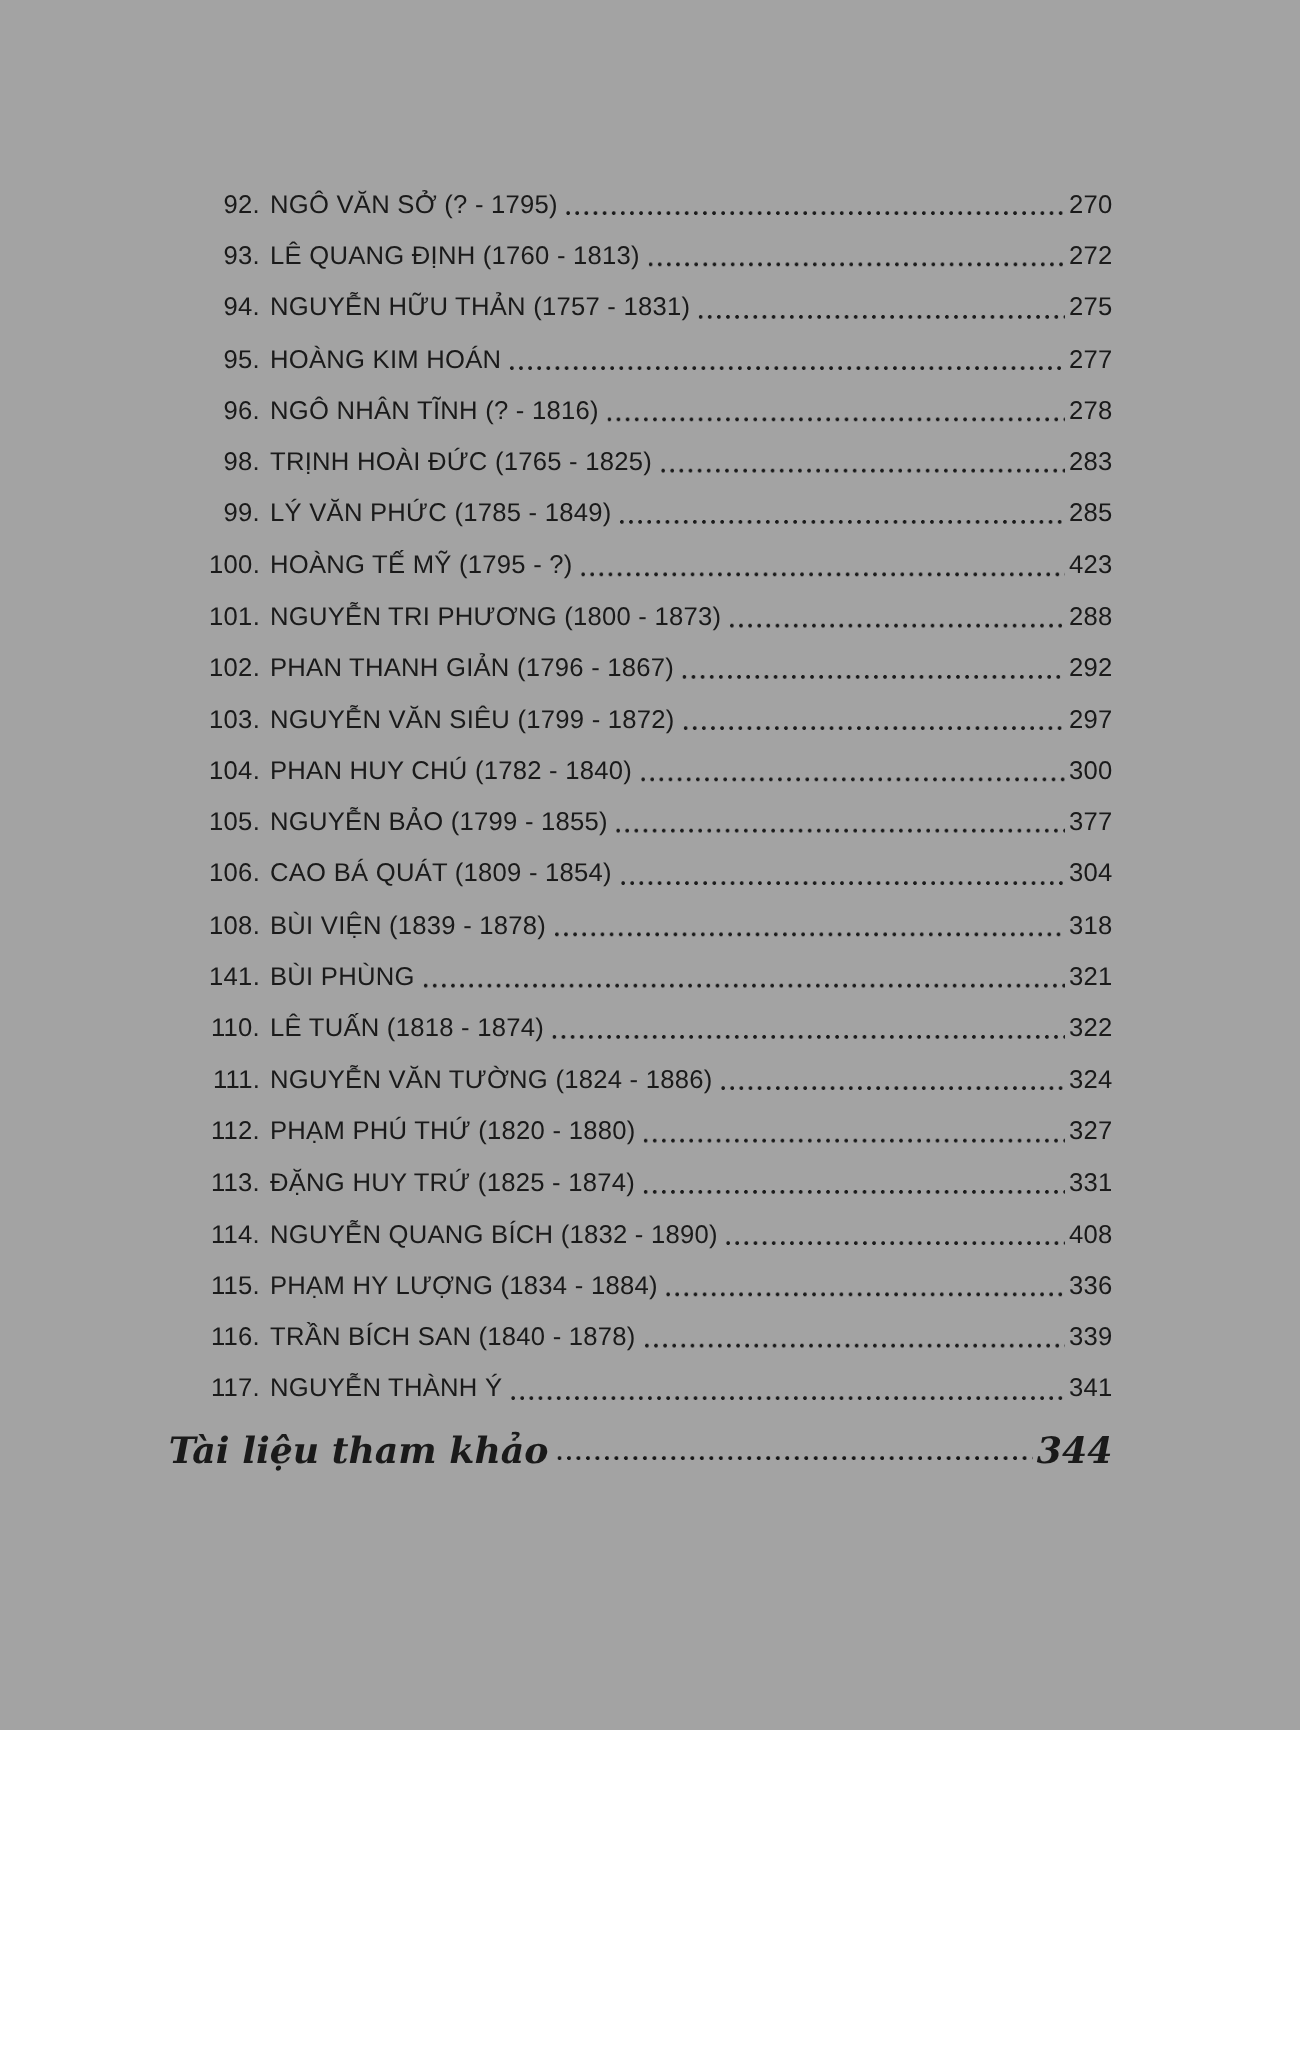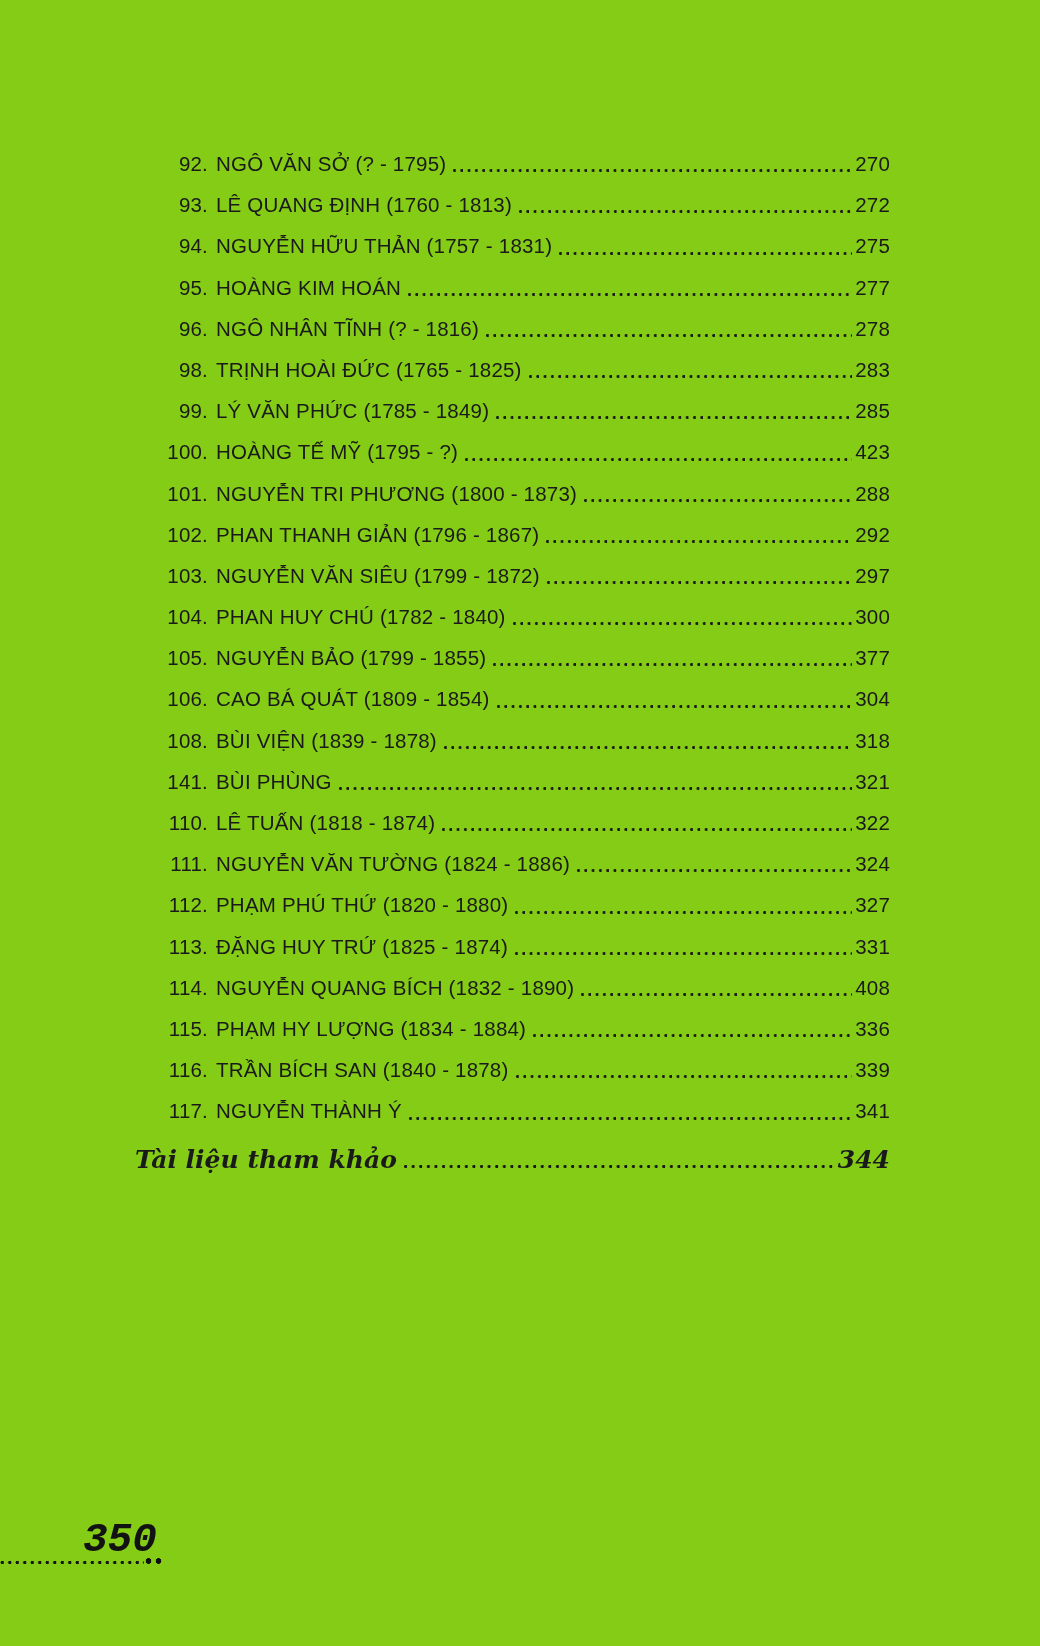--- a/index.html
+++ b/index.html
@@ -3,22 +3,22 @@
 <meta charset="utf-8">
 <style>
   html, body {
     margin: 0;
     padding: 0;
     background: #ffffff;
   }
   .page {
     position: relative;
     width: 1040px;
-    height: 1646px;
-    background: #84cc16;
+    height: 1384px;
+    background: #a3a3a3;
     overflow: hidden;
     font-family: "Liberation Sans", sans-serif;
     color: #1a1a1a;
   }
   .toc {
     position: absolute;
     left: 162px;
     top: 143px;
     width: 728px;
   }
@@ -54,21 +54,21 @@
     text-align: right;
   }
   .ref-row {
     margin-left: -27px;
     margin-top: 6px;
     height: 44px;
     line-height: 44px;
     font-family: "DejaVu Serif", serif;
     font-style: italic;
     font-weight: bold;
-    font-size: 25px;
+    font-size: 29px;
     letter-spacing: 0;
     justify-content: space-between;
   }
   .ref-row .leader {
     background-position: left bottom 13px;
     background-image: radial-gradient(circle at 1.6px 1.6px, #161616 1.35px, rgba(0,0,0,0) 1.8px);
     background-size: 7.6px 3.2px;
   }
   .footer-page {
     position: absolute;

